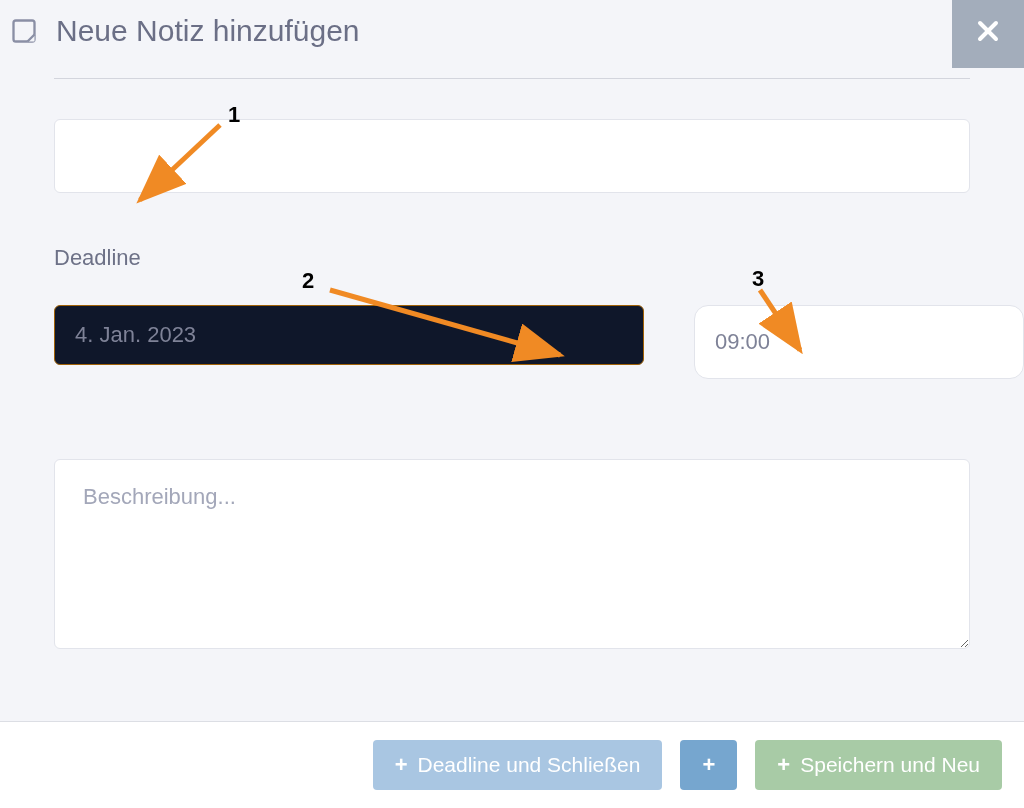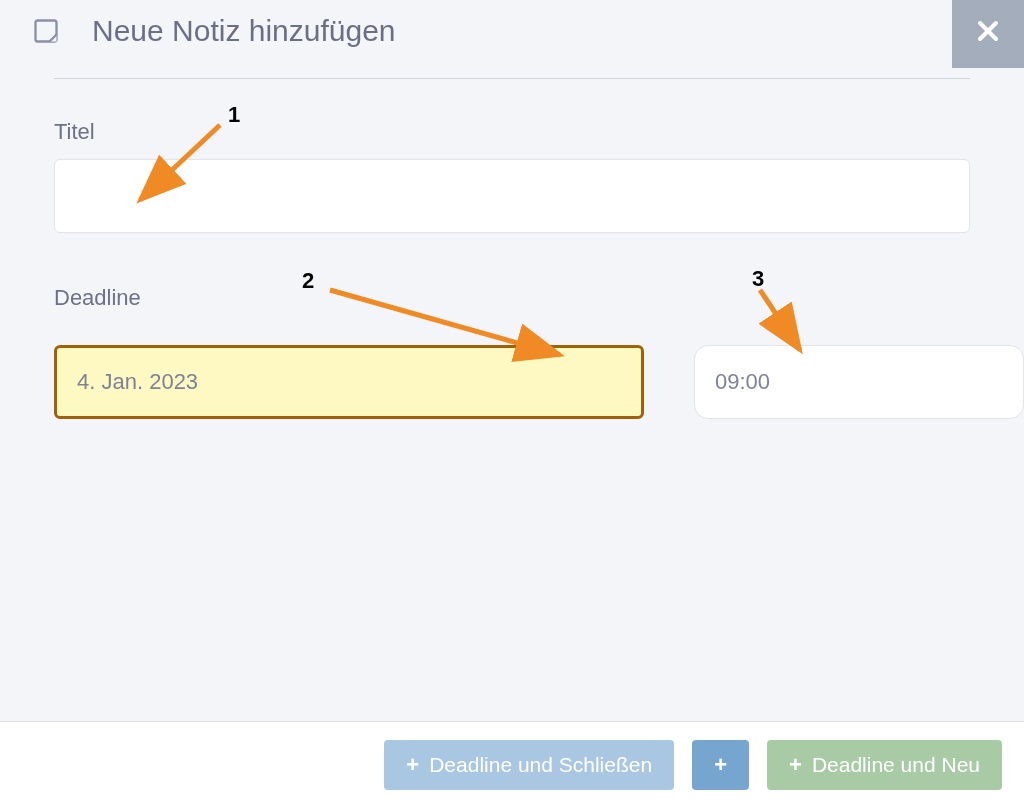--- a/index.html
+++ b/index.html
@@ -13,22 +13,22 @@
   }
   .modal {
     position: relative;
     width: 1024px;
     height: 808px;
     background: #f4f5f9;
   }
   .modal-header {
     display: flex;
     align-items: center;
-    padding: 14px 0 0 32px;
-    gap: 32px;
+    padding: 14px 0 0 10px;
+    gap: 18px;
   }
   .modal-header h1 {
     margin: 0;
     font-size: 30px;
     font-weight: 400;
     color: #6b6f86;
   }
   .header-icon {
     width: 28px; height: 28px;
     display: inline-flex;
@@ -69,23 +69,23 @@
     padding: 0 20px;
     color: #5a5f78;
   }
   .row-deadline {
     display: flex;
     gap: 50px;
     margin-top: 34px;
   }
   .date-input {
     flex: 0 0 590px;
-    height: 74px;
-    border: 3px solid #a16207;
-    background: #fef9c3;
+    height: 60px;
+    border: 1px solid #a16207;
+    background: #0f172a;
     border-radius: 6px;
     font-size: 22px;
     padding: 0 20px;
     color: #7e8297;
   }
   .time-input {
     flex: 1;
     height: 74px;
     border: 1px solid #e2e4eb;
     background: #fff;
@@ -169,42 +169,42 @@
         <path d="M15 21 L21 15 L21 21 Z" fill="#f4f5f9"></path>
         <path d="M15 21 L21 15" stroke="#8a8fa5" stroke-width="2"></path>
       </svg>
     </span>
     <h1>Neue Notiz hinzufügen</h1>
   </div>
 
   <div class="modal-body">
     <hr class="rule">
 
-    <p class="field-label">Titel</p>
     <input type="text" class="text-input" value="" style="">
 
     <p class="field-label" style="margin-top:52px">Deadline</p>
     <div class="row-deadline">
       <input type="text" class="date-input" value="4. Jan. 2023" style="">
       <input type="text" class="time-input" value="09:00" style="">
     </div>
 
+    <textarea class="desc-area" placeholder="Beschreibung..." style=""></textarea>
   </div>
 
   <div class="footer-bar">
     <button class="btn btn-lightblue">
       <span class="plus">+</span>
       <span>Deadline und Schließen</span>
     </button>
     <button class="btn btn-blue">
       <span class="plus">+</span>
     </button>
     <button class="btn btn-green">
       <span class="plus">+</span>
-      <span>Deadline und Neu</span>
+      <span>Speichern und Neu</span>
     </button>
   </div>
 
   <svg class="overlay" width="1024" height="808">
     <defs>
       <marker id="arrowhead" markerWidth="10" markerHeight="8" refX="9" refY="4" orient="auto">
         <polygon points="0 0, 10 4, 0 8" fill="#f08a24"></polygon>
       </marker>
     </defs>
     <line x1="220" y1="125" x2="140" y2="200" stroke="#f08a24" stroke-width="5" marker-end="url(#arrowhead)"></line>

